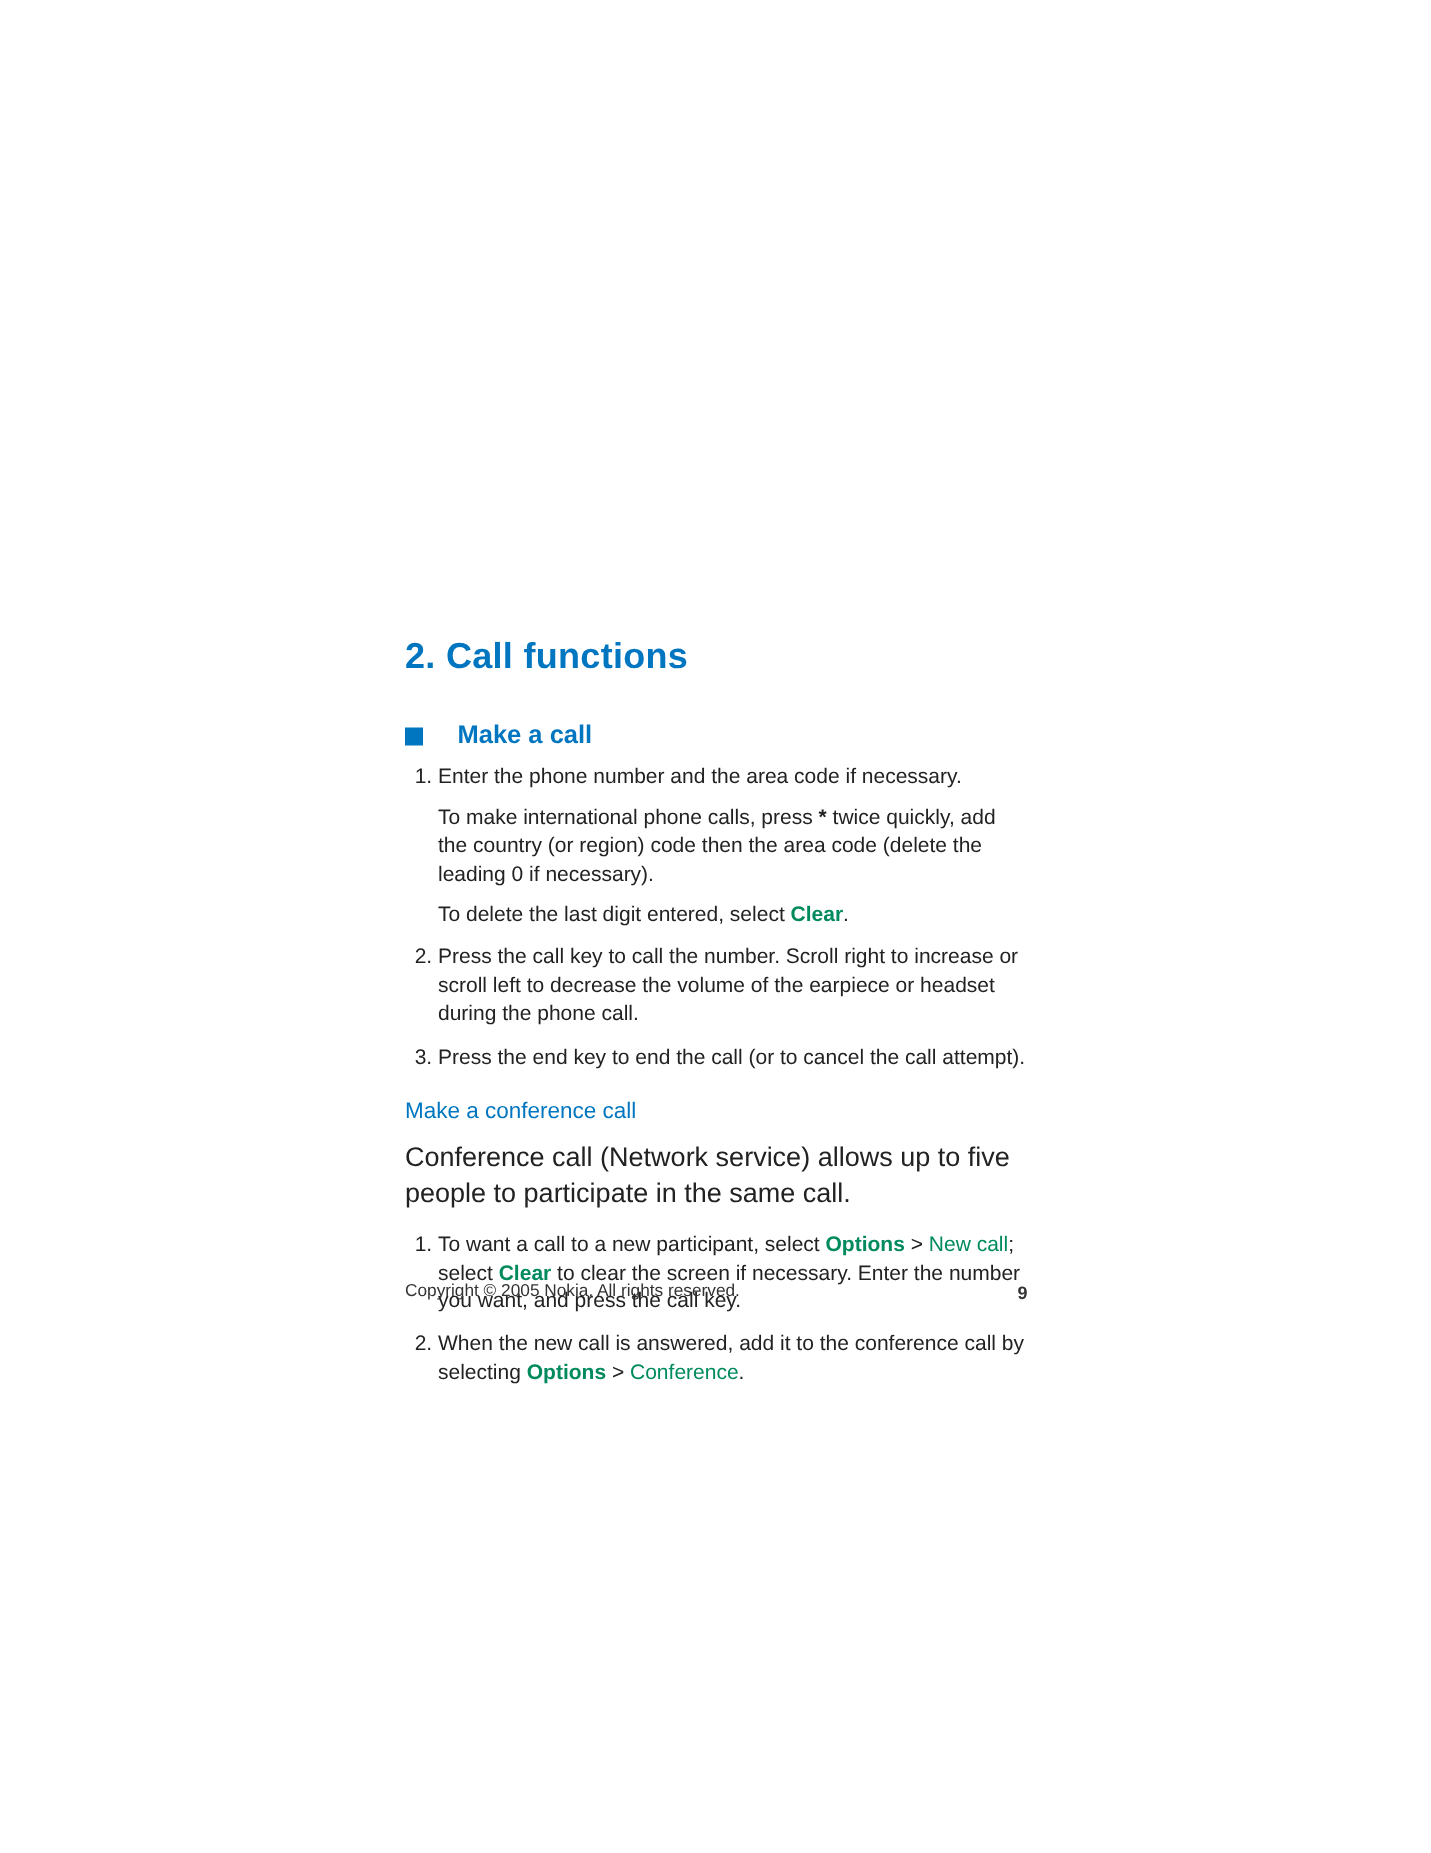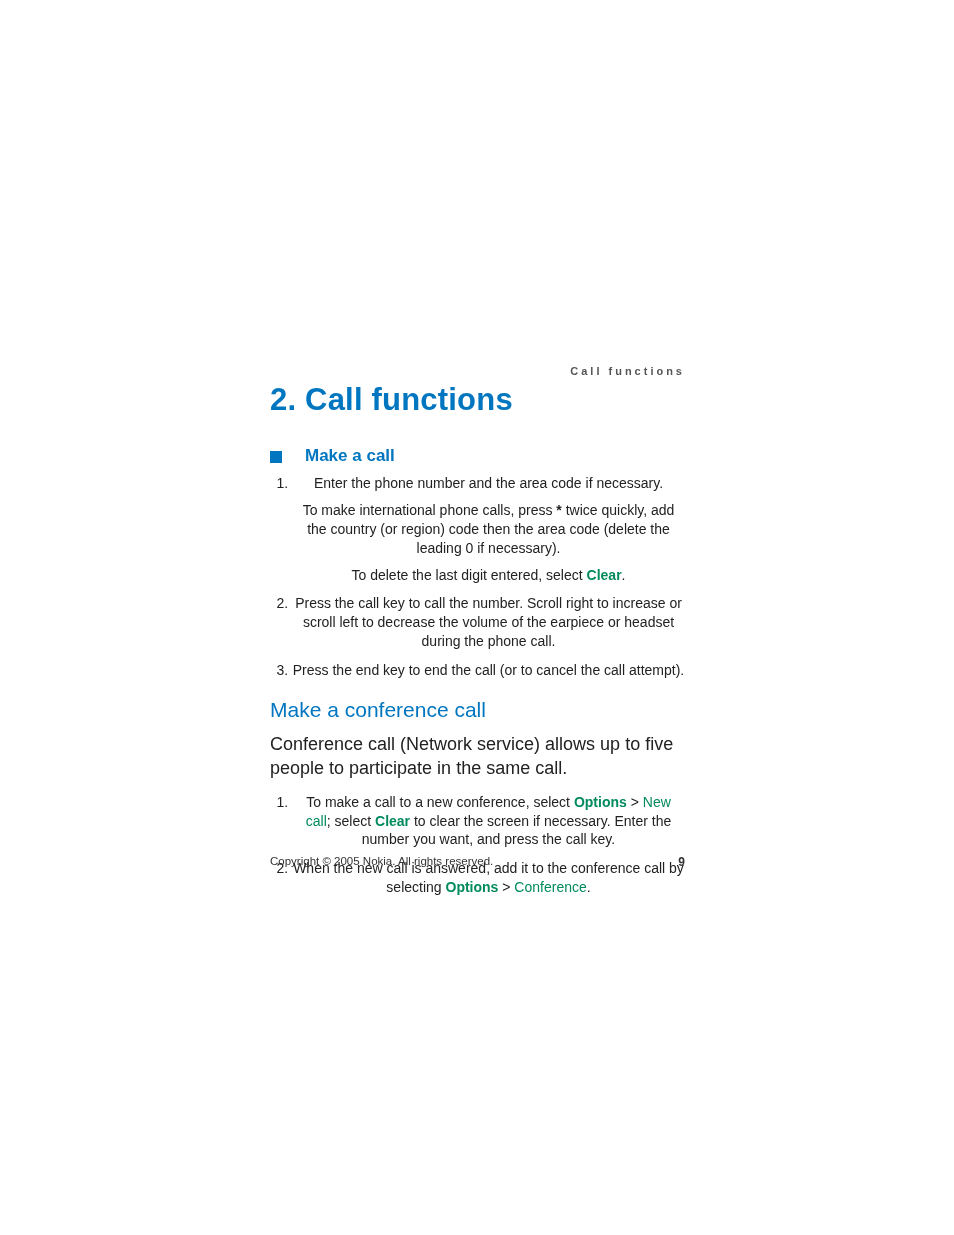--- a/index.html
+++ b/index.html
@@ -28,23 +28,24 @@
   .content {
     position: absolute;
     top: 382px;
     left: 270px;
     width: 415px;
   }
 
   h1.section-title {
     color: #0076c0;
     font-weight: 700;
-    font-size: 31px;
+    font-size: 24px;
     margin-bottom: 28px;
     letter-spacing: 0.2px;
+    margin-top: 42px;
   }
 
   .h2-row {
     display: flex;
     align-items: center;
     gap: 23px;
     margin-bottom: 8px;
   }
   .h2-row .square {
     width: 12px;
@@ -57,21 +58,20 @@
   .h2-row h2 {
     color: #0076c0;
     font-weight: 700;
     font-size: 17px;
   }
 
   ol {
     list-style: decimal;
     padding-left: 22px;
     margin-left: 0;
-    text-align: center;
   }
   ol > li {
     font-size: 14px;
     line-height: 1.35;
     margin-bottom: 10px;
     color: #222;
   }
   ol > li::marker { font-size: 14px; }
   ol > li > p { margin-bottom: 8px; }
   ol > li > p:last-child { margin-bottom: 0; }
@@ -79,21 +79,21 @@
   p.body {
     font-size: 18px;
     line-height: 1.35;
     color: #222;
     margin-bottom: 12px;
   }
 
   h3.subsection {
     color: #0076c0;
     font-weight: 400;
-    font-size: 21px;
+    font-size: 15px;
     margin-top: 18px;
     margin-bottom: 10px;
   }
 
   .kw { color: #008a5e; font-weight: 700; }
   .menu { color: #008a5e; font-weight: 400; }
   .gt { color: #222; font-weight: 400; font-style: normal; }
 
   .footer {
     position: absolute;
@@ -114,21 +114,20 @@
     right: 0;
     font-weight: 700;
     font-size: 12px;
   }
 </style>
 </head>
 <body>
 
 <div class="page">
 
-  <div class="running-header">Call functions</div>
 
   <div class="content">
 
     <h1 class="section-title">2. Call functions</h1>
 
     <div class="h2-row">
       <span class="square"></span>
       <h2>Make a call</h2>
     </div>
 
@@ -150,21 +149,21 @@
       </li>
     </ol>
 
     <h3 class="subsection">Make a conference call</h3>
 
     <p class="body">Conference call (Network service) allows up to five people to participate in the same call.</p>
 
     <ol>
       <li>
         <p>
-          <span>To make a call to a new conference, select </span><span class="kw">Options</span><span class="gt"> &gt; </span><span class="menu">New call</span><span>; select </span><span class="kw">Clear</span><span> to clear the screen if necessary. Enter the number you want, and press the call key.</span>
+          <span>To want a call to a new participant, select </span><span class="kw">Options</span><span class="gt"> &gt; </span><span class="menu">New call</span><span>; select </span><span class="kw">Clear</span><span> to clear the screen if necessary. Enter the number you want, and press the call key.</span>
         </p>
       </li>
       <li>
         <p>
           <span>When the new call is answered, add it to the conference call by selecting </span><span class="kw">Options</span><span class="gt"> &gt; </span><span class="menu">Conference</span><span>.</span>
         </p>
       </li>
     </ol>
 
   </div>

